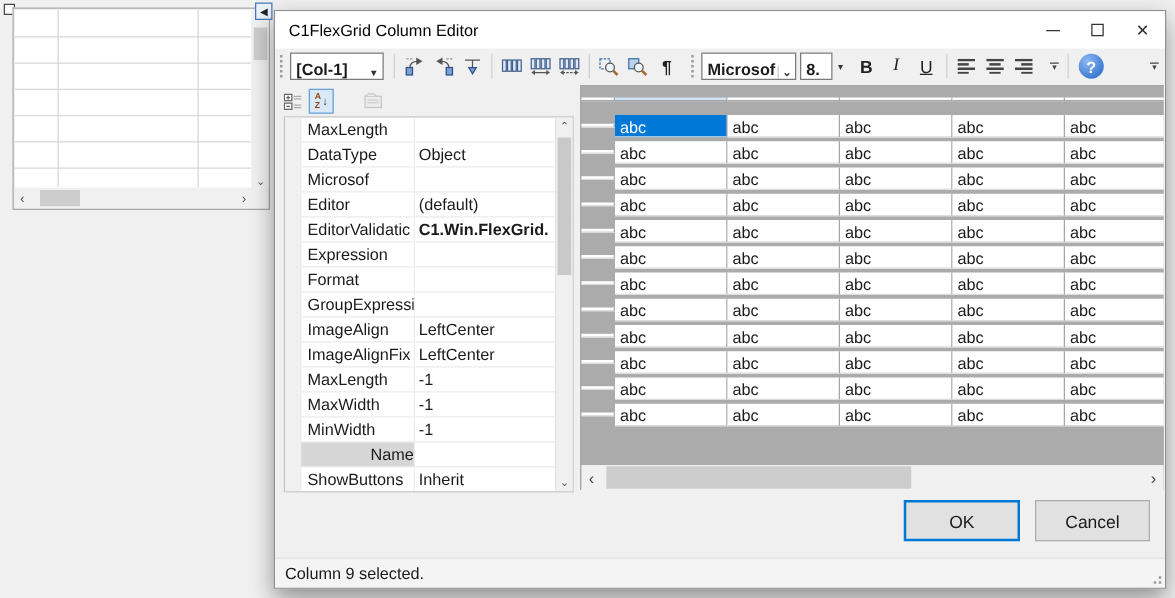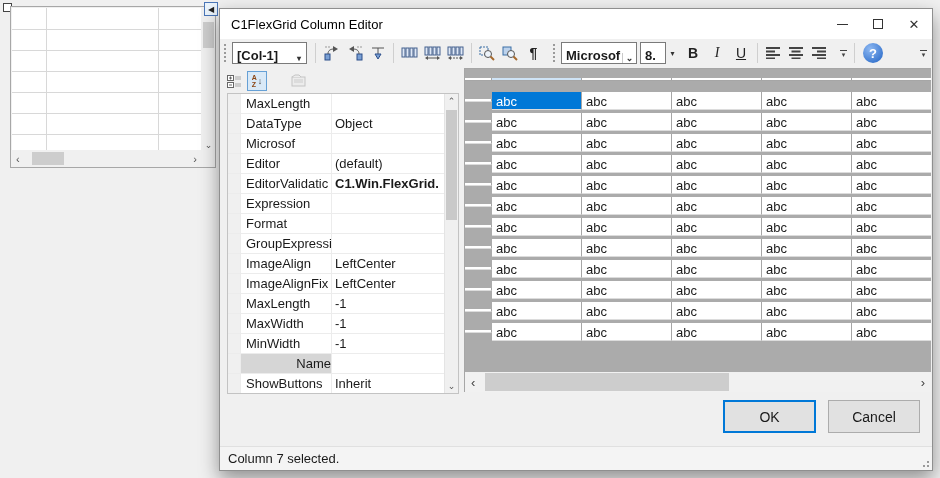--- a/index.html
+++ b/index.html
@@ -527,20 +527,20 @@
       <span>‹</span>
       <span>›</span>
       <div class="g-hthumb"></div>
     </div>
   </div>
 
   <div class="btn btn-ok">OK</div>
   <div class="btn btn-cancel">Cancel</div>
 
   <div class="statusbar">
-    <span>Column 7 selected.</span>
+    <span>Column 9 selected.</span>
     <div class="size-grip">
         <i></i>
         <i></i>
         <i></i>
       </div>
   </div>
 </div>
 
 </body></html>

